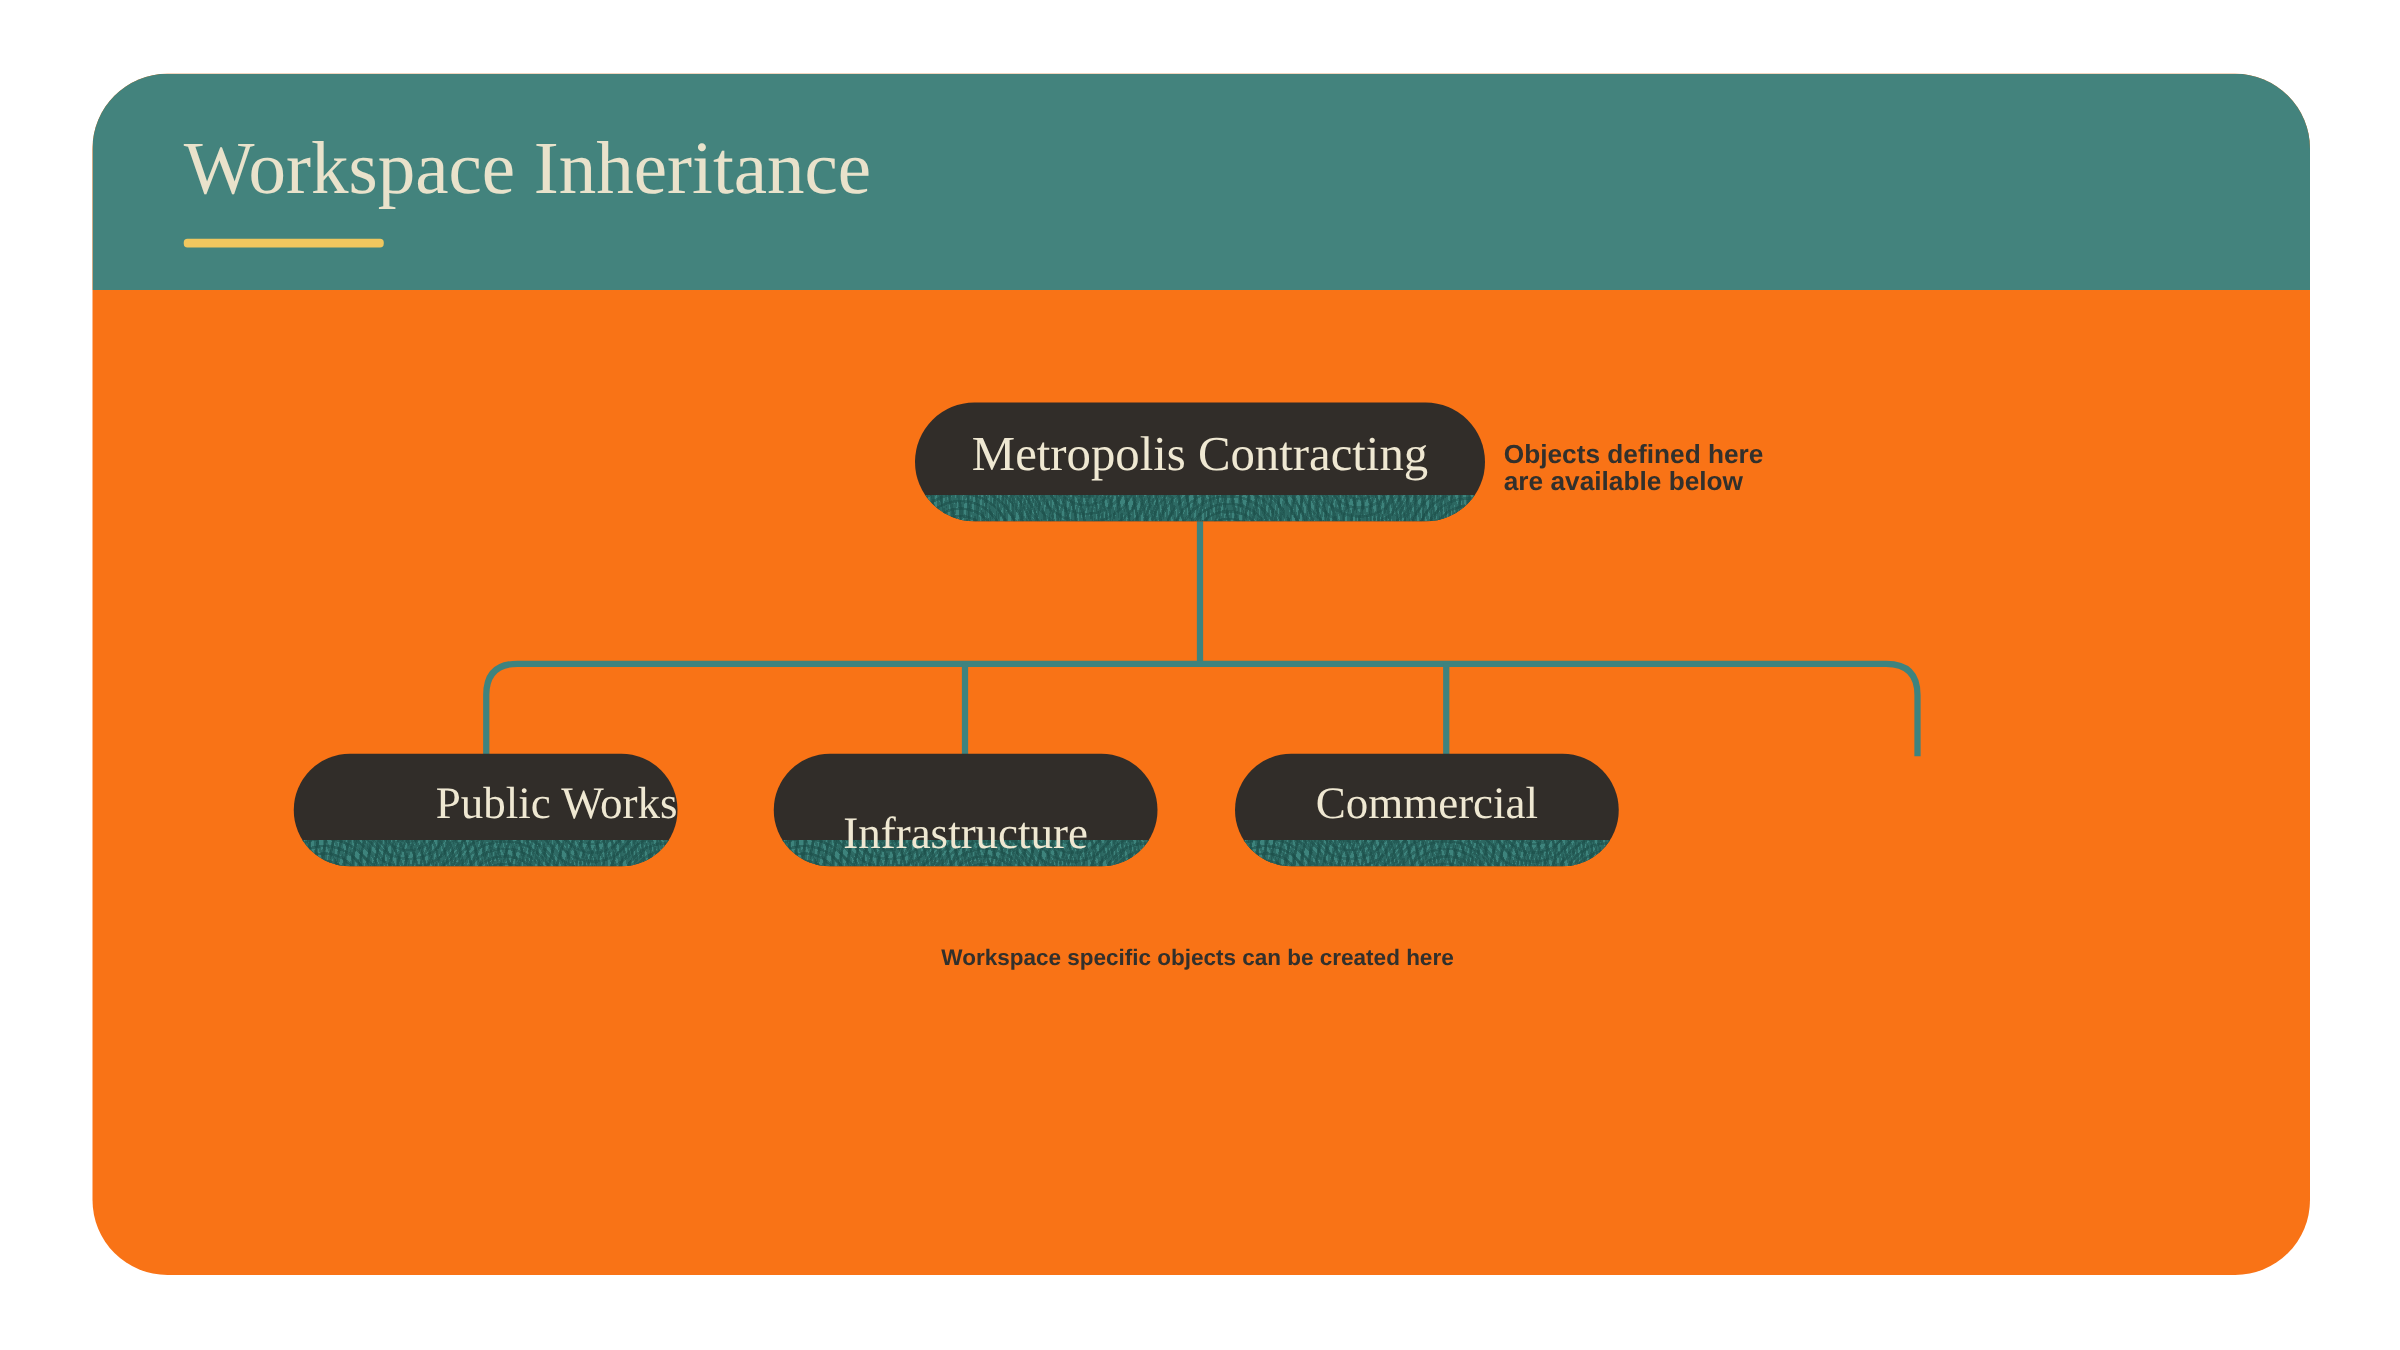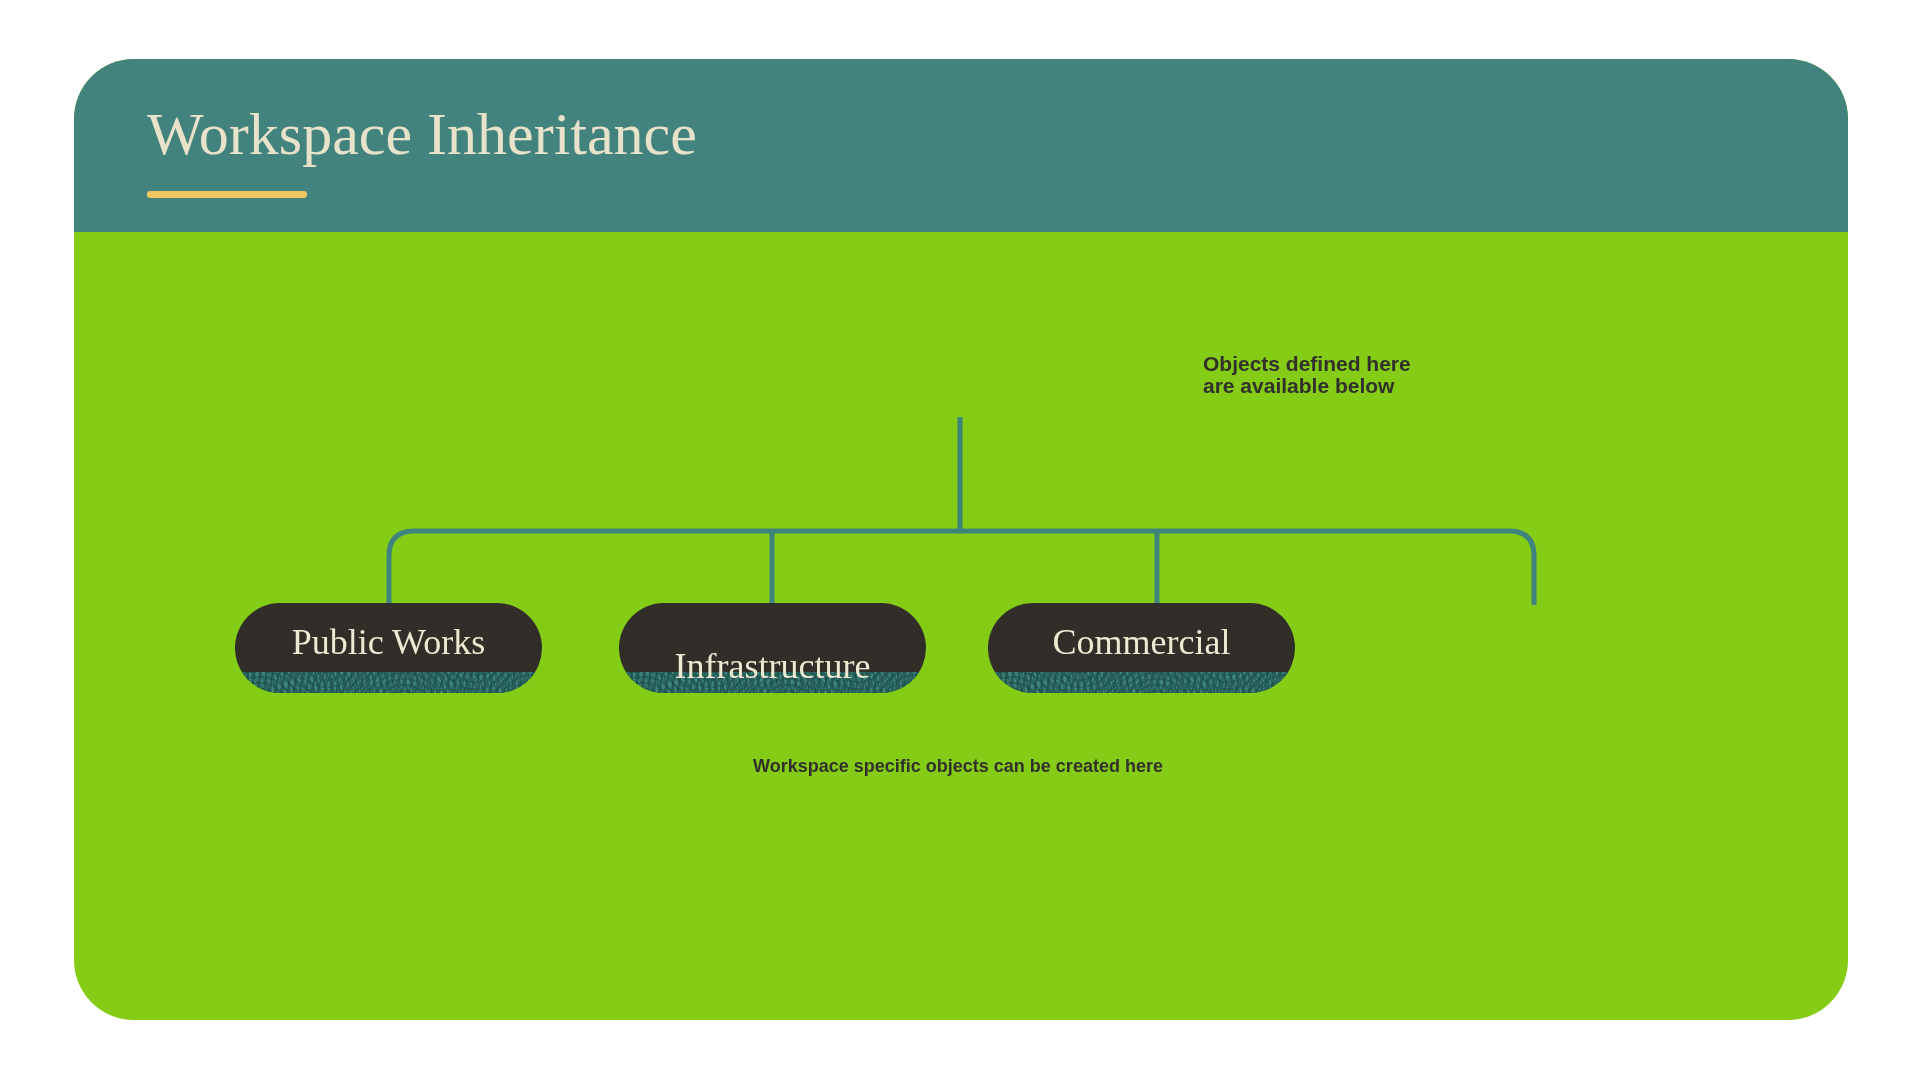--- a/index.html
+++ b/index.html
@@ -6,21 +6,21 @@
   body{
     width:1920px;height:1080px;
     background:#FFFFFF;
     font-family:"Liberation Sans", sans-serif;
     position:relative;
     overflow:hidden;
   }
   .card{
     position:absolute;left:74px;top:59px;
     width:1774px;height:961px;
-    background:#84cc16;
+    background:#f97316;
     border-radius:60px;
     overflow:hidden;
   }
   .header{
     position:absolute;left:0;top:0;right:0;height:173px;
     background:#43837D;
   }
   .title{
     position:absolute;left:73px;top:44px;
     font-family:"Liberation Serif","DejaVu Serif",serif;
@@ -107,25 +107,29 @@
 
     <svg class="connectors" width="1774" height="788" viewBox="0 173 1774 788" style="top:0;left:0;width:1774px;height:788px;">
       <g fill="none" stroke="#3E837E" stroke-width="5">
         <path d="M 886 358 L 886 474"></path>
         <path d="M 315 546 L 315 497 Q 315 472 340 472 L 1435 472 Q 1460 472 1460 497 L 1460 546"></path>
         <path d="M 698 472 L 698 546"></path>
         <path d="M 1083 472 L 1083 546"></path>
       </g>
     </svg>
 
+    <div class="node node-root" style="left:658px;top:90px;">
+      <span class="node-label">Metropolis Contracting</span>
+      <div class="grain"></div>
+    </div>
 
     <div class="annotation annotation-root" style="top:121px;">Objects defined here
 are available below</div>
 
-    <div class="node node-child node-pw" style="top:371px;">
+    <div class="node node-child node-pw" style="top:371px;justify-content:flex-end;">
       <span class="node-label">Public Works</span>
       <div class="grain"></div>
     </div>
     <div class="node node-child node-in" style="top:371px;">
       <span class="node-label">Infrastructure</span>
       <div class="grain"></div>
     </div>
     <div class="node node-child node-cm" style="top:371px;">
       <span class="node-label">Commercial</span>
       <div class="grain"></div>

